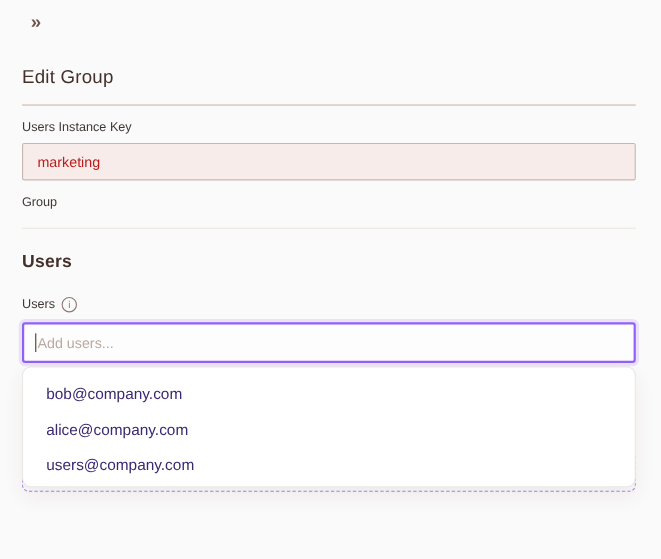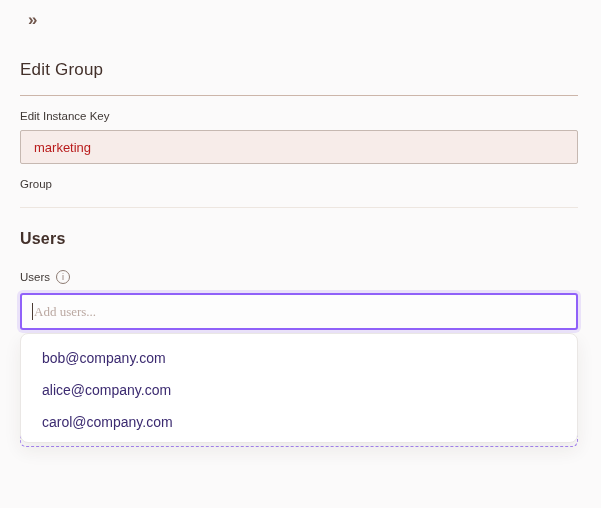--- a/index.html
+++ b/index.html
@@ -87,21 +87,21 @@
   .select-wrap { position: relative; margin-top: 8px; }
 
   .users-input {
     position: relative; z-index: 2;
     display: block;
     width: 100%; height: 37px;
     background: #fdfdfd;
     border: 2px solid #9061f9;
     border-radius: 3px;
     padding: 0 12px;
-    font-family: Liberation Serif, serif;
+    font-family: Liberation Sans, sans-serif;
     font-size: 13px;
     color: #3f3835;
     box-shadow: 0 0 0 3px rgba(144, 97, 249, 0.15);
   }
   .users-input::placeholder { color: #bba9a2; opacity: 1; }
 
   .text-caret {
     position: absolute; z-index: 3;
     left: 12px; top: 10px;
     width: 1px; height: 17px;
@@ -138,40 +138,40 @@
 <body>
 
 <div class="page">
 
   <button class="collapse-btn">»</button>
 
   <h1 class="page-title">Edit Group</h1>
 
   <hr class="divider-strong">
 
-  <label class="field-label">Edit Instance Key</label>
+  <label class="field-label">Users Instance Key</label>
   <input class="text-input-disabled" type="text" value="marketing" style="">
 
   <label class="field-label">Group</label>
 
   <hr class="divider-light">
 
   <h2 class="section-heading">Users</h2>
 
   <div class="users-label-row">
     <span>Users</span>
     <span class="info-icon">i</span>
   </div>
 
   <div class="select-wrap">
     <span class="text-caret"></span>
     <input class="users-input" type="text" placeholder="Add users..." style="">
 
     <div class="dropdown">
       <div class="option">bob@company.com</div>
       <div class="option">alice@company.com</div>
-      <div class="option">carol@company.com</div>
+      <div class="option">users@company.com</div>
     </div>
 
     <div class="dashed-zone"></div>
   </div>
 
 </div>
 
 </body></html>

